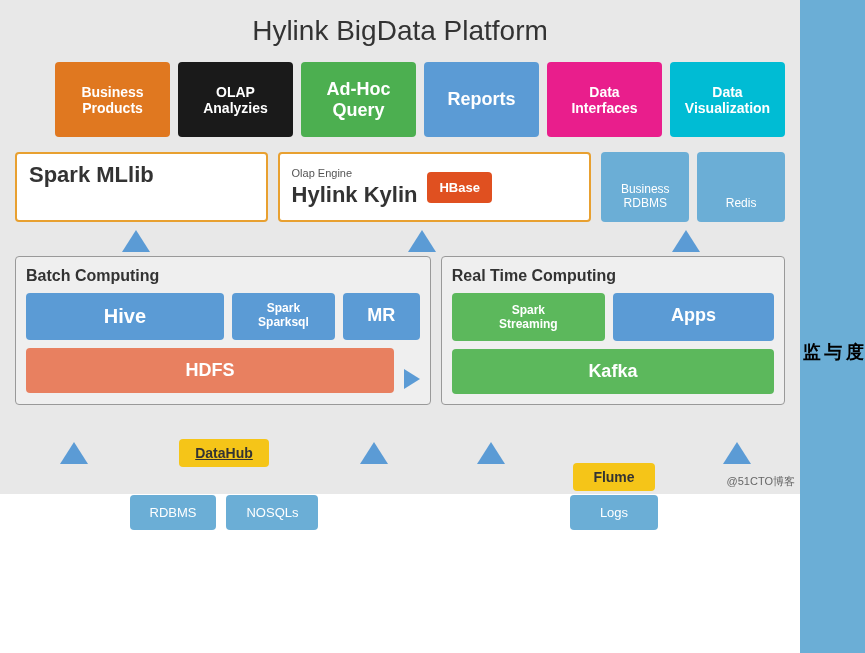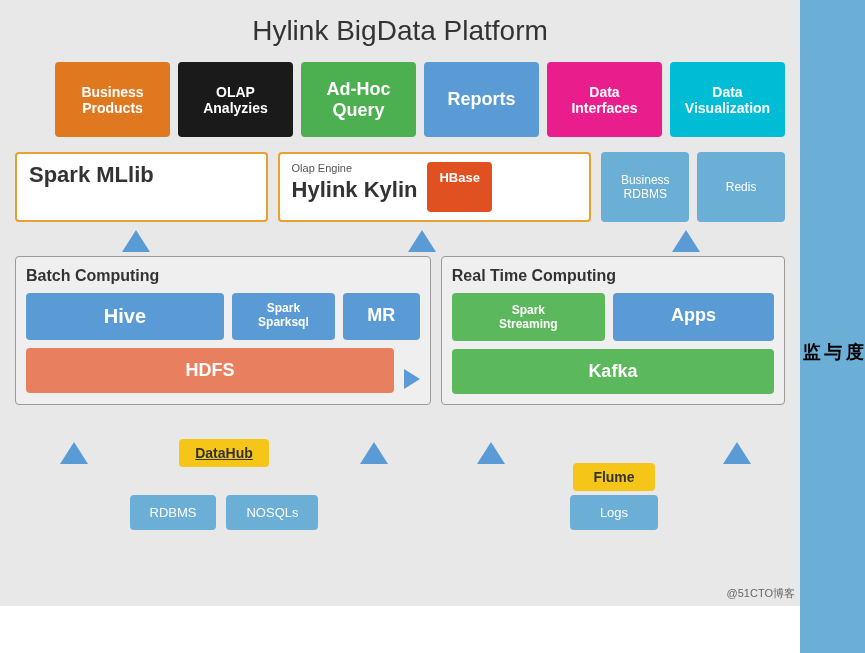--- a/index.html
+++ b/index.html
@@ -7,21 +7,21 @@
       width: 865px;
       height: 653px;
       background: #ffffff;
       font-family: Arial, sans-serif;
       overflow: hidden;
       position: relative;
     }
 
     .main-container {
       width: 865px;
-      height: 606px;
+      height: 494px;
       background: #f9a8d4;
       position: relative;
     }
 
     
     .right-sidebar {
       position: absolute;
       right: 0;
       top: 0;
       width: 65px;
@@ -125,21 +125,21 @@
     .db-cylinder {
       flex: 1;
       background: #6baed6;
       border-radius: 4px;
       padding: 12px 8px;
       text-align: center;
       font-size: 12px;
       color: white;
       min-height: 65px;
       display: flex;
-      align-items: center;
+      align-items: flex-end;
       justify-content: center;
     }
 
     
     .computing-row {
       display: flex;
       gap: 10px;
       margin-bottom: 10px;
     }
 
@@ -359,21 +359,21 @@
         <span>Data<br>Visualization</span>
       </div>
     </div>
 
     <div class="engine-db-row">
 
       <div class="engine-box" style="flex:1.1;">
         <div class="engine-title">Spark MLlib</div>
       </div>
 
-      <div class="engine-box" style="flex:1.4; display:flex; gap:10px;">
+      <div class="engine-box" style="flex:1.4; display:flex; align-items:center; gap:10px;">
         <div>
           <div class="engine-label">Olap Engine</div>
           <div class="engine-title">Hylink Kylin</div>
         </div>
         <div class="hbase-box">HBase</div>
       </div>
 
       <div style="flex:0.9; display:flex; gap:8px;">
         <div class="db-cylinder">
           <span>Business<br>RDBMS</span>

